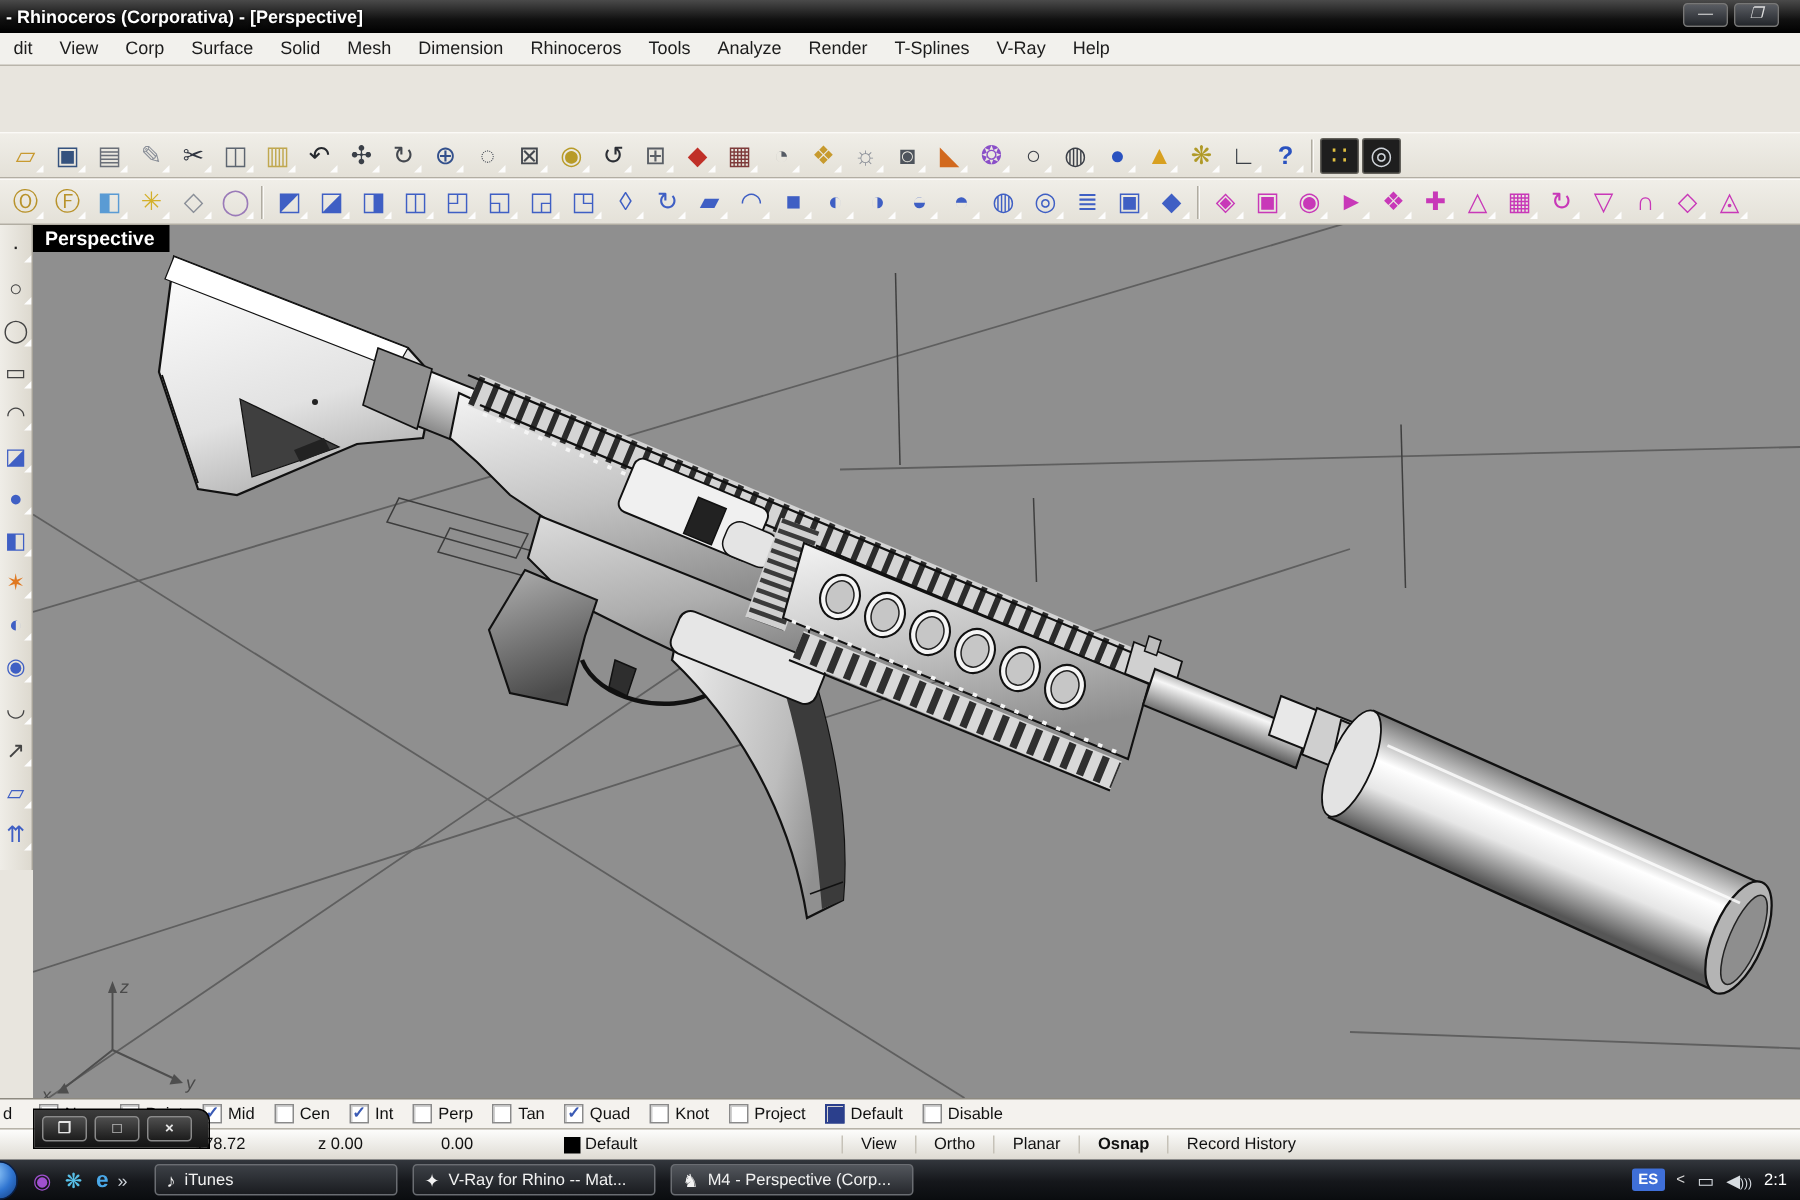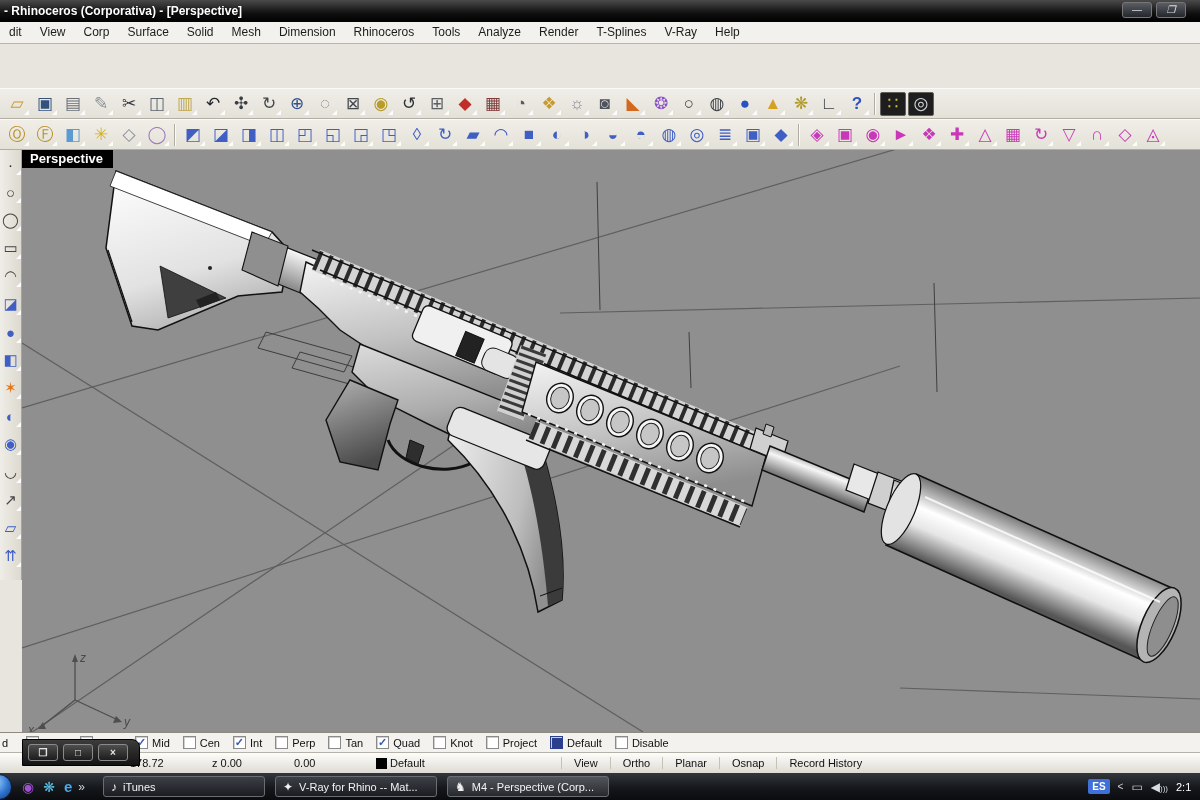--- a/index.html
+++ b/index.html
@@ -69,21 +69,21 @@
   
   .statusbar { position:absolute; left:0; top:752px; width:1200px; height:21px;
     background:linear-gradient(#fdfdfc,#dedbd3); border-top:1px solid #b6b2a8; display:flex; align-items:center;
     font-size:11px; color:#111; }
   .sb-spacer { width:130px; flex:none; }
   .sb-cell { width:82px; flex:none; }
   .sb-layer { width:185px; flex:none; display:flex; align-items:center; gap:3px; }
   .sb-swatch { width:11px; height:11px; background:#000; display:inline-block; }
   .sb-toggles { display:flex; }
   .sb-toggle { padding:0 12px; border-left:1px solid #c6c2b8; }
-  .sb-toggle.bold { font-weight:normal; }
+  .sb-toggle.bold { font-weight:bold; }
 
   
   .minwin { position:absolute; left:22px; top:739px; width:118px; height:27px; background:linear-gradient(#3c3c3c,#141414);
     border:1px solid #000; border-top-right-radius:8px; display:flex; align-items:center; gap:5px; padding:0 5px; z-index:9; }
   .minwin .mbtn { width:30px; height:17px; background:linear-gradient(#4e4e4e,#1c1c1c); border:1px solid #8a8a8a;
     border-radius:3px; color:#e6e6e6; font-size:10px; line-height:15px; text-align:center; font-weight:bold; }
 
   
   .taskbar { position:absolute; left:0; top:773px; width:1200px; height:27px;
     background:linear-gradient(#33373d,#15171b 55%,#0a0c0f); display:flex; align-items:center; overflow:hidden; }

